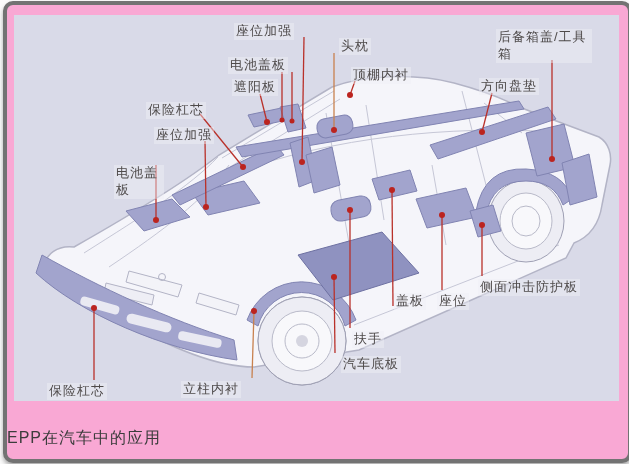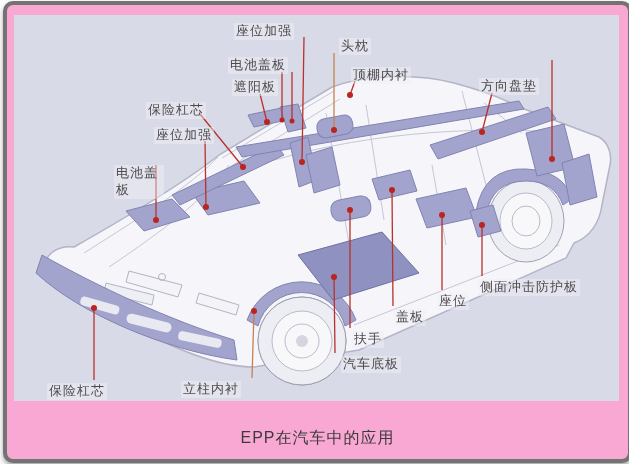--- a/index.html
+++ b/index.html
@@ -17,21 +17,21 @@
     background:#d9dae8;overflow:hidden;
   }
   .canvas svg{position:absolute;left:0;top:0;}
   .lbl{
     position:absolute;font-size:13px;line-height:1.3;letter-spacing:1px;
     color:#4e4a4a;white-space:nowrap;background:rgba(240,240,247,.45);
     padding:0 2px;z-index:5;
   }
   .lbl.wrap{white-space:normal;}
   .caption{
-    position:absolute;left:0;top:423px;width:100%;text-align:center;
+    position:absolute;left:0;top:423px;width:100%;
     font-size:16px;letter-spacing:1px;color:#3c3c3c;
   }
 </style>
 </head>
 <body>
 
 <div class="card">
   <div class="canvas">
 
     <svg width="605" height="386" viewBox="0 0 605 386">
@@ -145,27 +145,28 @@
         <circle cx="428" cy="200" r="3"></circle>
           <circle cx="468" cy="210" r="3"></circle>
       </g>
     </svg>
 
     <div class="lbl" style="left:220px;top:8px">座位加强</div>
     <div class="lbl" style="left:214px;top:42px">电池盖板</div>
     <div class="lbl" style="left:218px;top:64px">遮阳板</div>
     <div class="lbl" style="left:325px;top:23px">头枕</div>
     <div class="lbl" style="left:337px;top:52px">顶棚内衬</div>
+    <div class="lbl wrap" style="left:482px;top:14px;width:92px">后备箱盖/工具箱</div>
     <div class="lbl" style="left:465px;top:63px">方向盘垫</div>
     <div class="lbl" style="left:132px;top:87px">保险杠芯</div>
     <div class="lbl" style="left:140px;top:112px">座位加强</div>
     <div class="lbl wrap" style="left:100px;top:150px;width:46px">电池盖板</div>
     <div class="lbl" style="left:33px;top:368px">保险杠芯</div>
     <div class="lbl" style="left:167px;top:366px">立柱内衬</div>
     <div class="lbl" style="left:327px;top:341px">汽车底板</div>
     <div class="lbl" style="left:338px;top:316px">扶手</div>
-    <div class="lbl" style="left:380px;top:294px">盖板</div>
+    <div class="lbl" style="left:380px;top:278px">盖板</div>
     <div class="lbl" style="left:423px;top:278px">座位</div>
     <div class="lbl" style="left:464px;top:264px">侧面冲击防护板</div>
   </div>
 
   <div class="caption">EPP在汽车中的应用</div>
 </div>
 
 </body></html>

